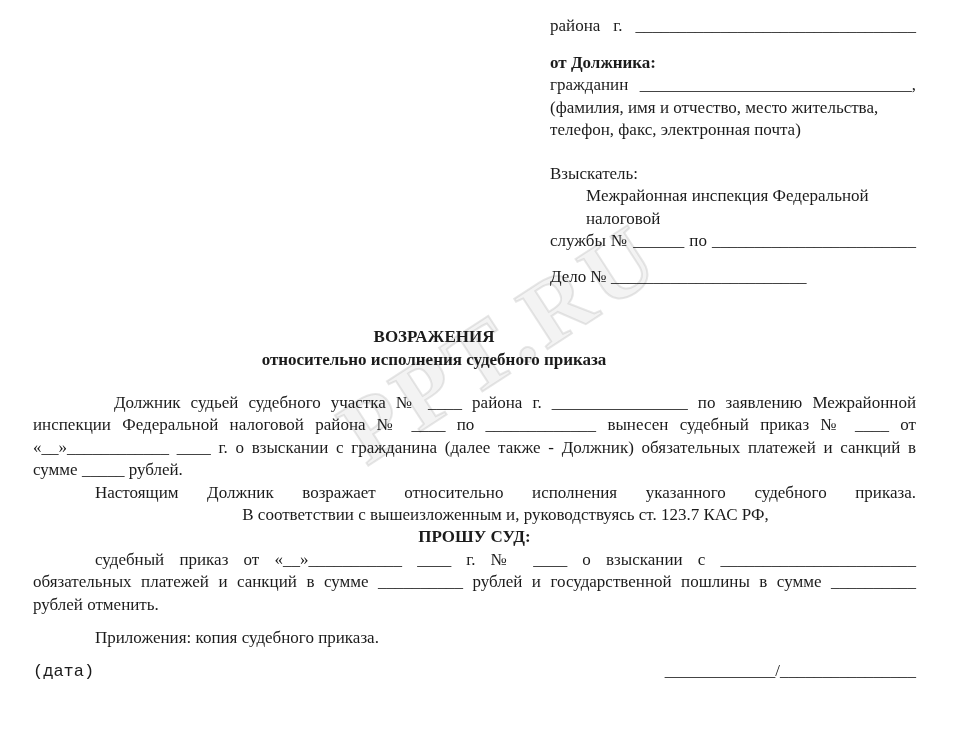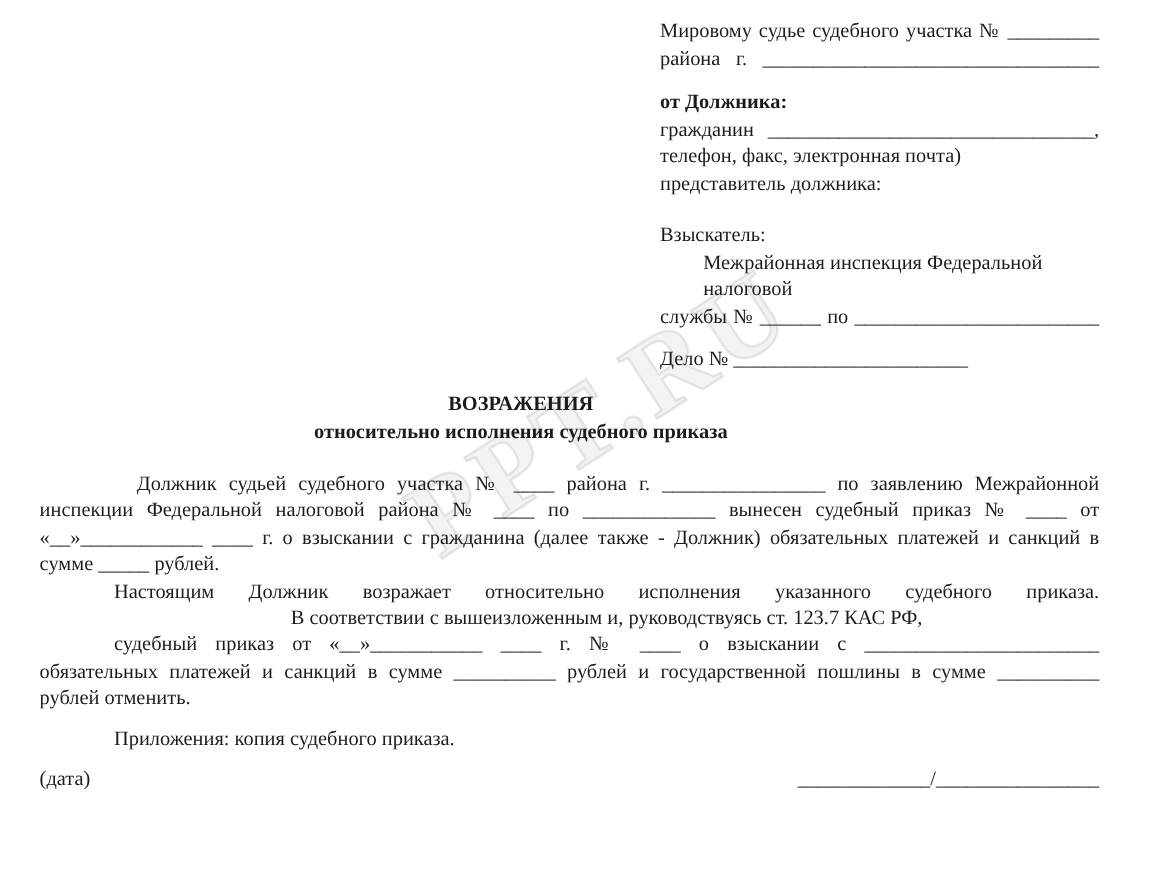--- a/index.html
+++ b/index.html
@@ -71,57 +71,57 @@
   .bline.ind80 { text-indent: 81px; }
   .bline.ind62 { text-indent: 62px; text-align: center; }
   .bline.center { text-align: center; font-weight: bold; }
   .attachments-line { margin-top: 11px; text-indent: 62px; }
   .footer-row {
     margin-top: 11px;
     display: flex;
     justify-content: space-between;
     align-items: baseline;
   }
-  .date-label { text-align: right; }
+  .date-label { text-align: right; font-family: Liberation Mono, monospace; }
   .signature-line { text-align: center; white-space: nowrap; }
 </style>
 </head>
 <body>
 
 <div class="page">
 
   <div class="watermark">PPT.RU</div>
 
   <div class="content">
 
     <div class="header-block">
-      <div class="hline j">Мировому судье судебного участка № _________</div>
       <div class="hline j">района г. _________________________________</div>
       <div class="hline right bold mt14">от Должника:</div>
       <div class="hline j">гражданин ________________________________,</div>
+      <div class="hline right">(фамилия, имя и отчество, место жительства,</div>
       <div class="hline right">телефон, факс, электронная почта)</div>
-      <div class="hline right">представитель должника:</div>
       <div class="hline right mt21">Взыскатель:</div>
       <div class="hline wrapok">Межрайонная инспекция Федеральной налоговой</div>
       <div class="hline j">службы № ______ по ________________________</div>
       <div class="hline right mt13">Дело № _______________________</div>
     </div>
 
     <div class="title-block">
       <div>ВОЗРАЖЕНИЯ</div>
       <div>относительно исполнения судебного приказа</div>
     </div>
 
     <div class="body-block">
       <div class="bline j ind80">Должник судьей судебного участка № ____ района г. ________________ по заявлению Межрайонной</div>
       <div class="bline j">инспекции Федеральной налоговой района № ____ по _____________ вынесен судебный приказ № ____ от</div>
       <div class="bline j">«__»____________ ____ г. о взыскании с гражданина (далее также - Должник) обязательных платежей и санкций в</div>
       <div class="bline">сумме _____ рублей.</div>
       <div class="bline j ind62">Настоящим Должник возражает относительно исполнения указанного судебного приказа.</div>
       <div class="bline ind62">В соответствии с вышеизложенным и, руководствуясь ст. 123.7 КАС РФ,</div>
+      <div class="bline center">ПРОШУ СУД:</div>
       <div class="bline j ind62">судебный приказ от «__»___________ ____ г. № ____ о взыскании с _______________________</div>
       <div class="bline j">обязательных платежей и санкций в сумме __________ рублей и государственной пошлины в сумме __________</div>
       <div class="bline">рублей отменить.</div>
       <div class="bline attachments-line">Приложения: копия судебного приказа.</div>
 
       <div class="footer-row">
         <div class="date-label">(дата)</div>
         <div class="signature-line">_____________/________________</div>
       </div>
     </div>

